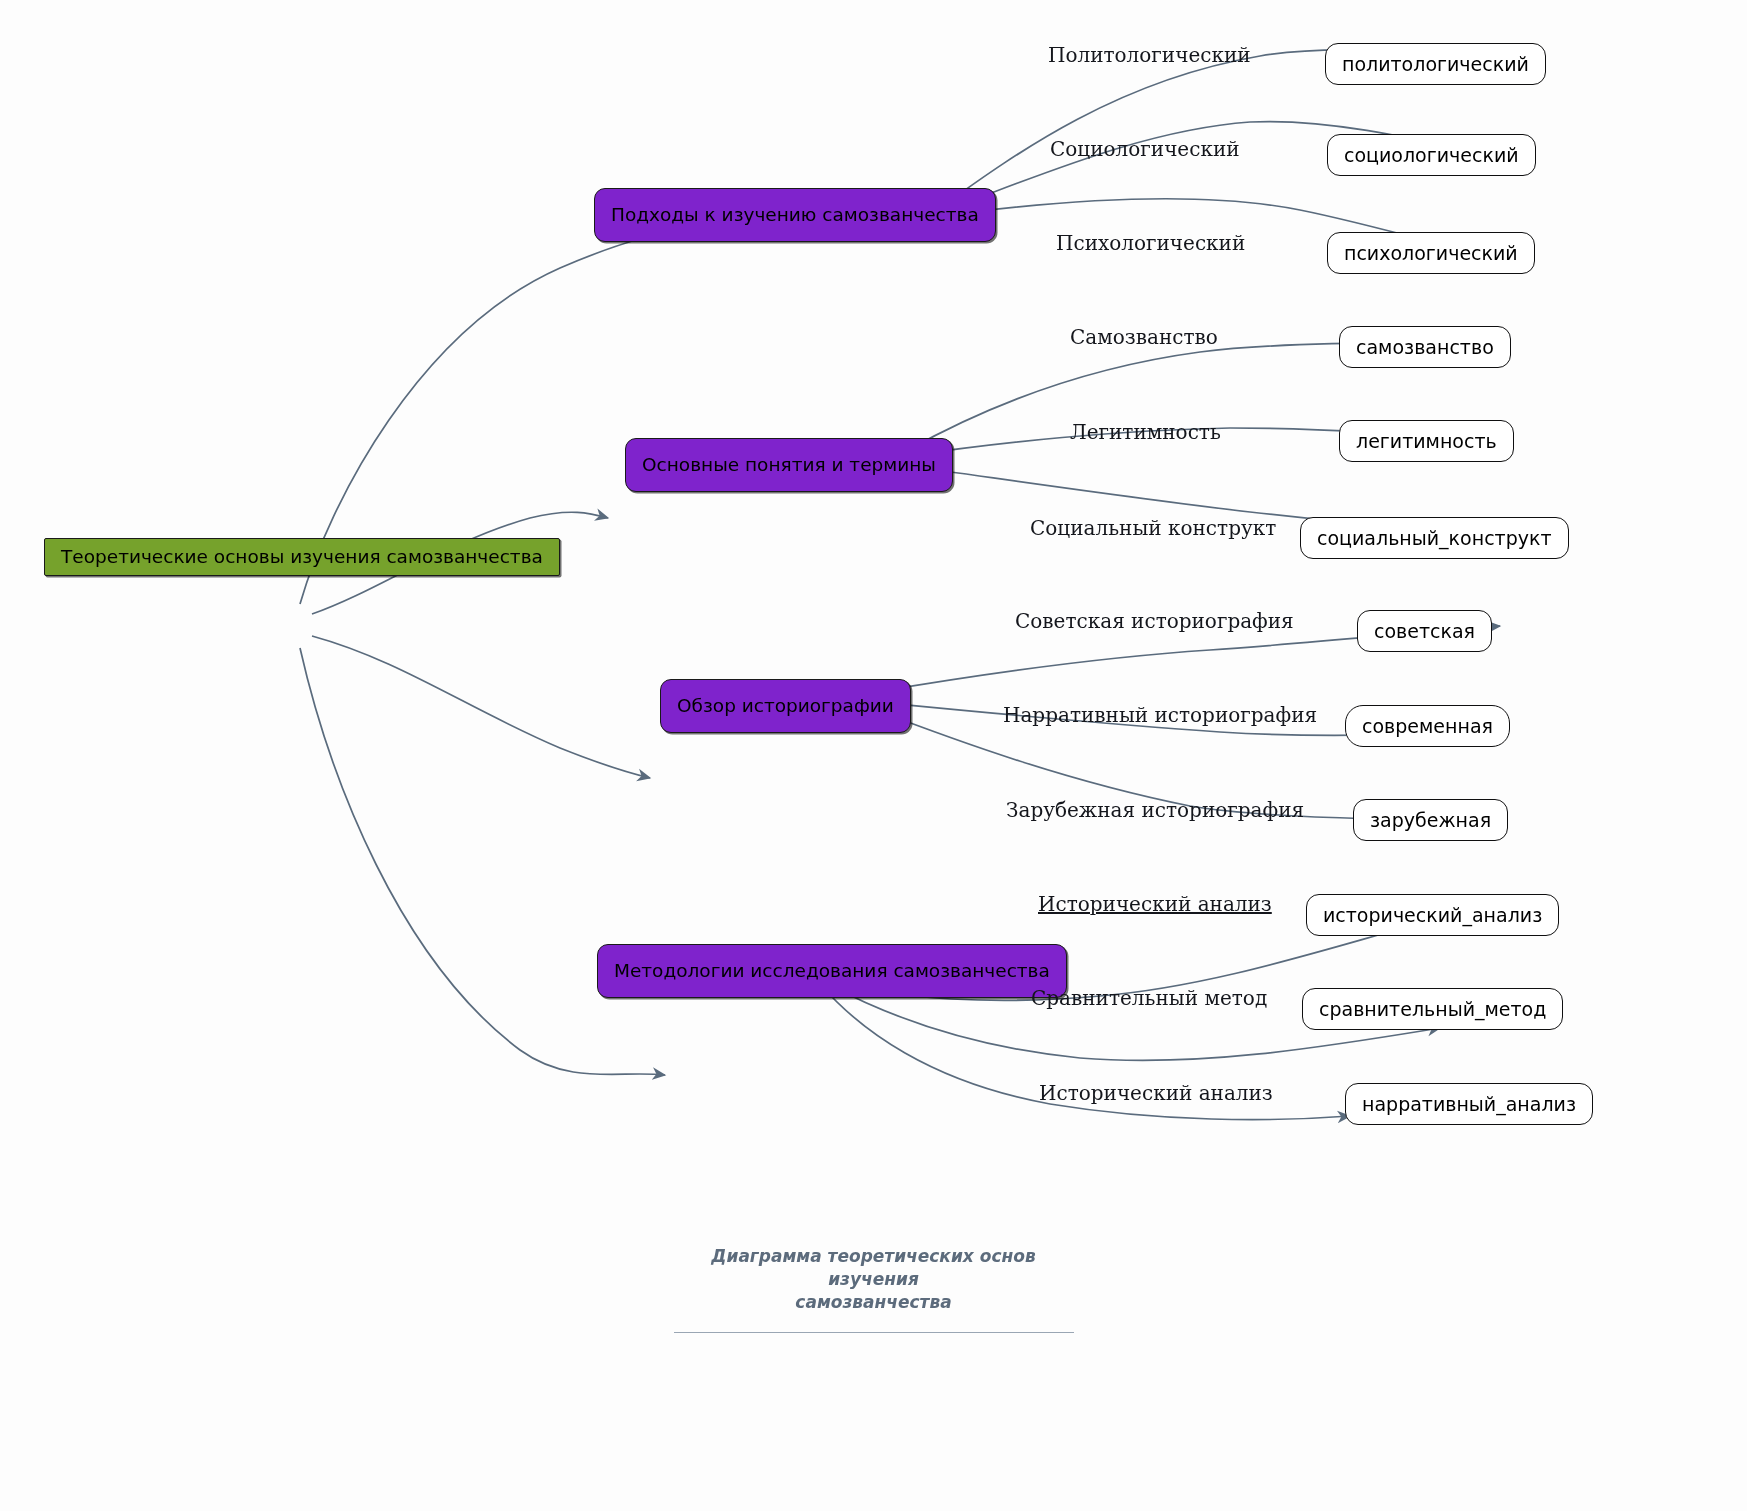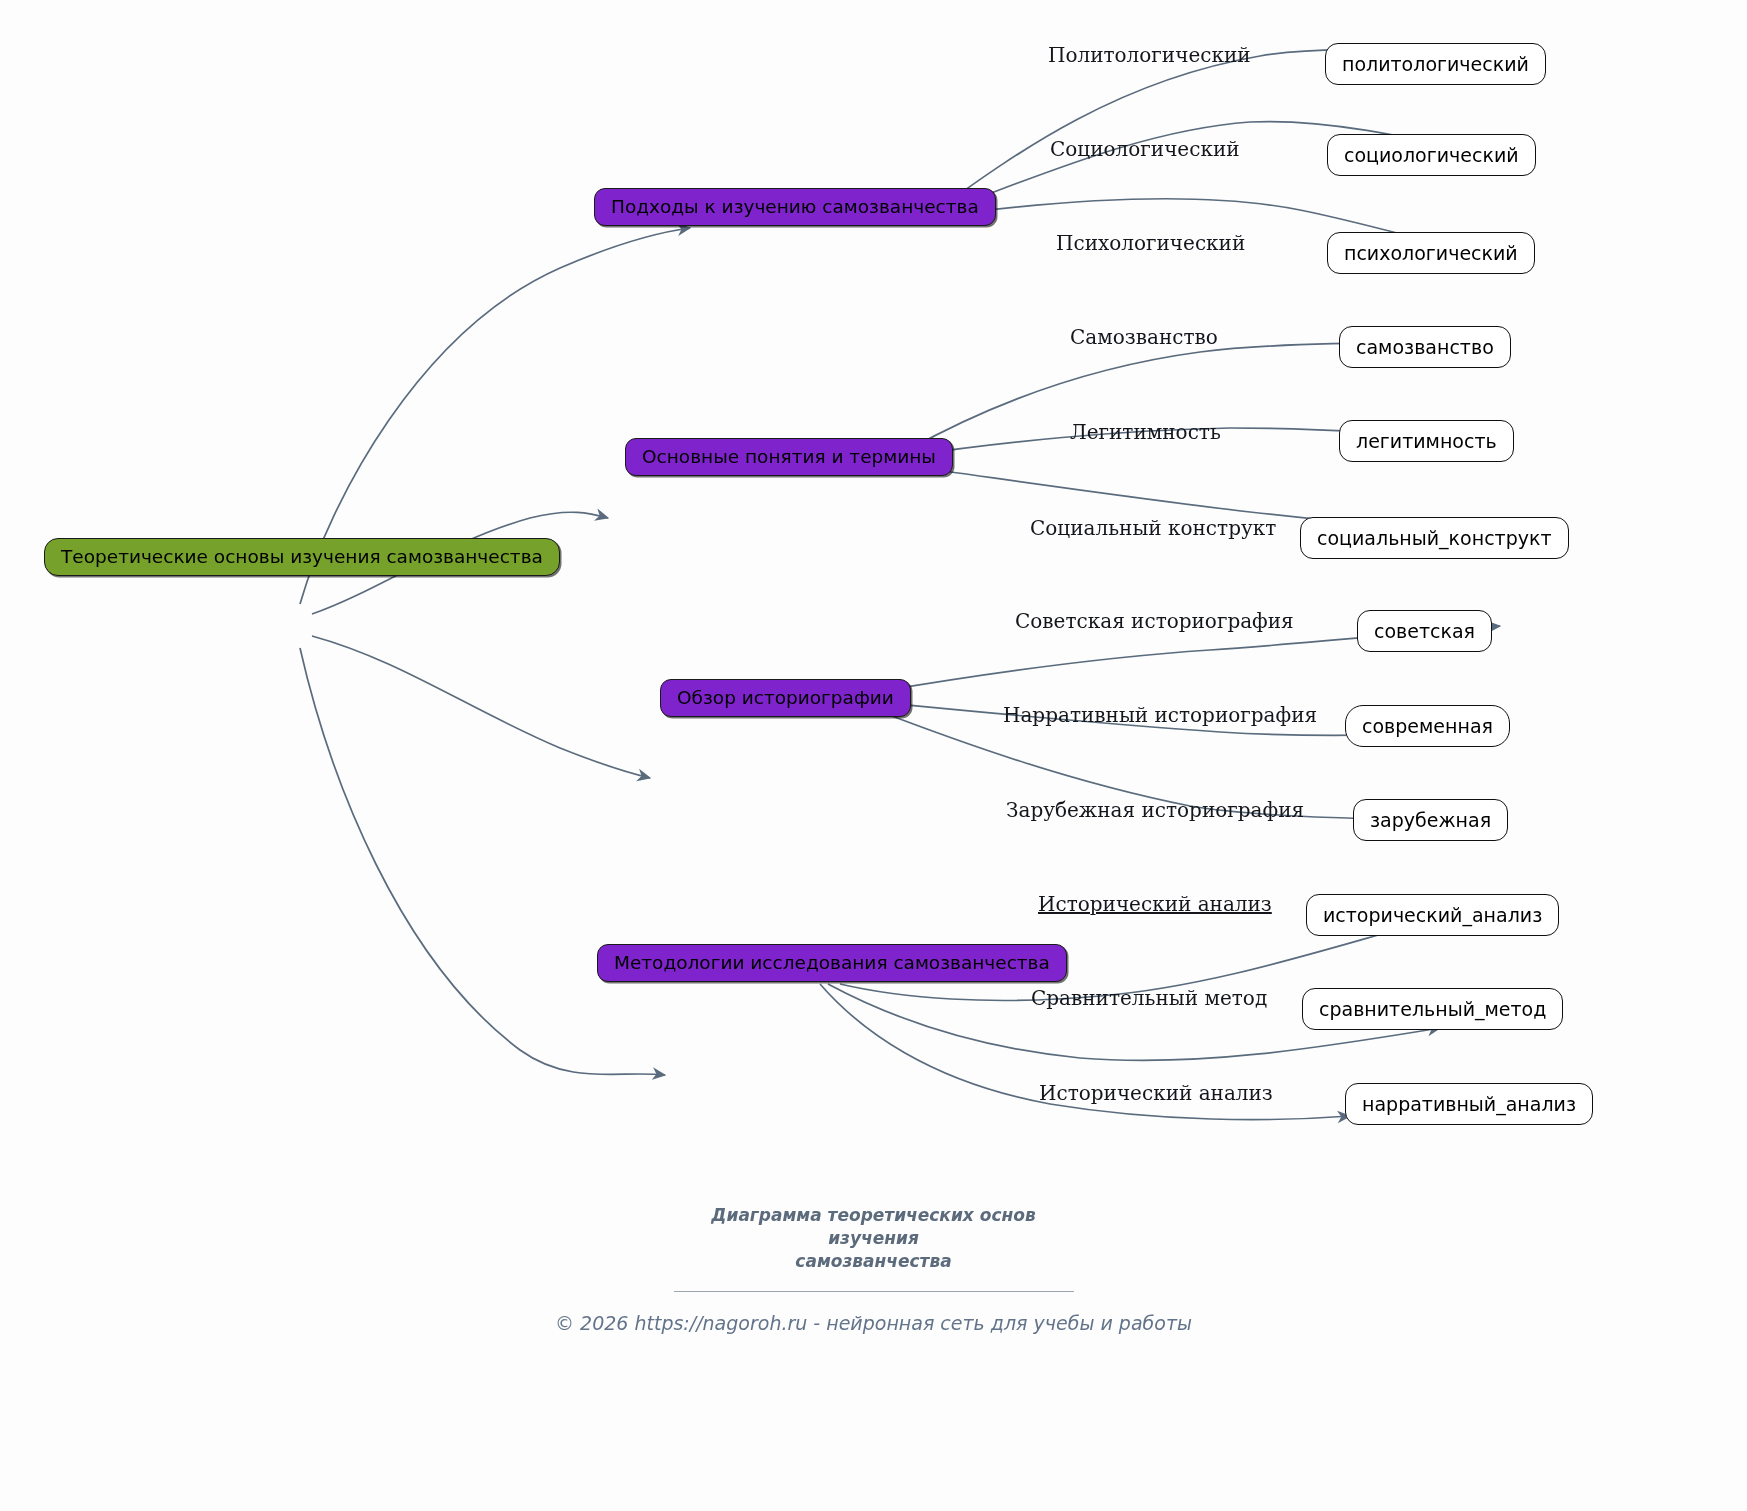--- a/index.html
+++ b/index.html
@@ -30,36 +30,36 @@
     align-items: center;
     justify-content: center;
     white-space: nowrap;
     font-family: "DejaVu Sans", "Liberation Sans", sans-serif;
     line-height: 1;
   }
 
   .node-root {
     background: #76a22c;
     border: 1.4px solid #1a1a1a;
-    border-radius: 14px;
+    border-radius: 2px;
     color: #000000;
     font-size: 18.5px;
     padding: 0 16px;
     height: 38px;
     box-shadow: 1.5px 1.5px 0 rgba(0,0,0,0.55);
   }
 
   .node-branch {
     background: #7f23cc;
     border: 1.4px solid #1a1a1a;
     border-radius: 11px;
     color: #000000;
     font-size: 18.5px;
     padding: 0 16px;
-    height: 38px;
+    height: 54px;
     box-shadow: 1.5px 1.5px 0 rgba(0,0,0,0.55);
   }
 
   .node-leaf {
     background: #ffffff;
     border: 1.8px solid #0f0f10;
     border-radius: 13px;
     color: #000000;
     font-size: 19px;
     padding: 0 16px;
@@ -189,14 +189,13 @@
 
 <div class="edge-label" style="left:1039px; top:1083px;">Исторический анализ</div>
 <div class="node node-leaf" style="left:1345px; top:1083px;text-align:center;">нарративный_анализ</div>
 
 <div class="footer" style="bottom:178px;">
   <div class="footer-title">
     <div>Диаграмма теоретических основ изучения</div>
     <div>самозванчества</div>
   </div>
   <div class="footer-rule"></div>
-  <div class="footer-copy">© 2026 https://nagoroh.ru - нейронная сеть для учебы и работы</div>
 </div>
 
 </body></html>

